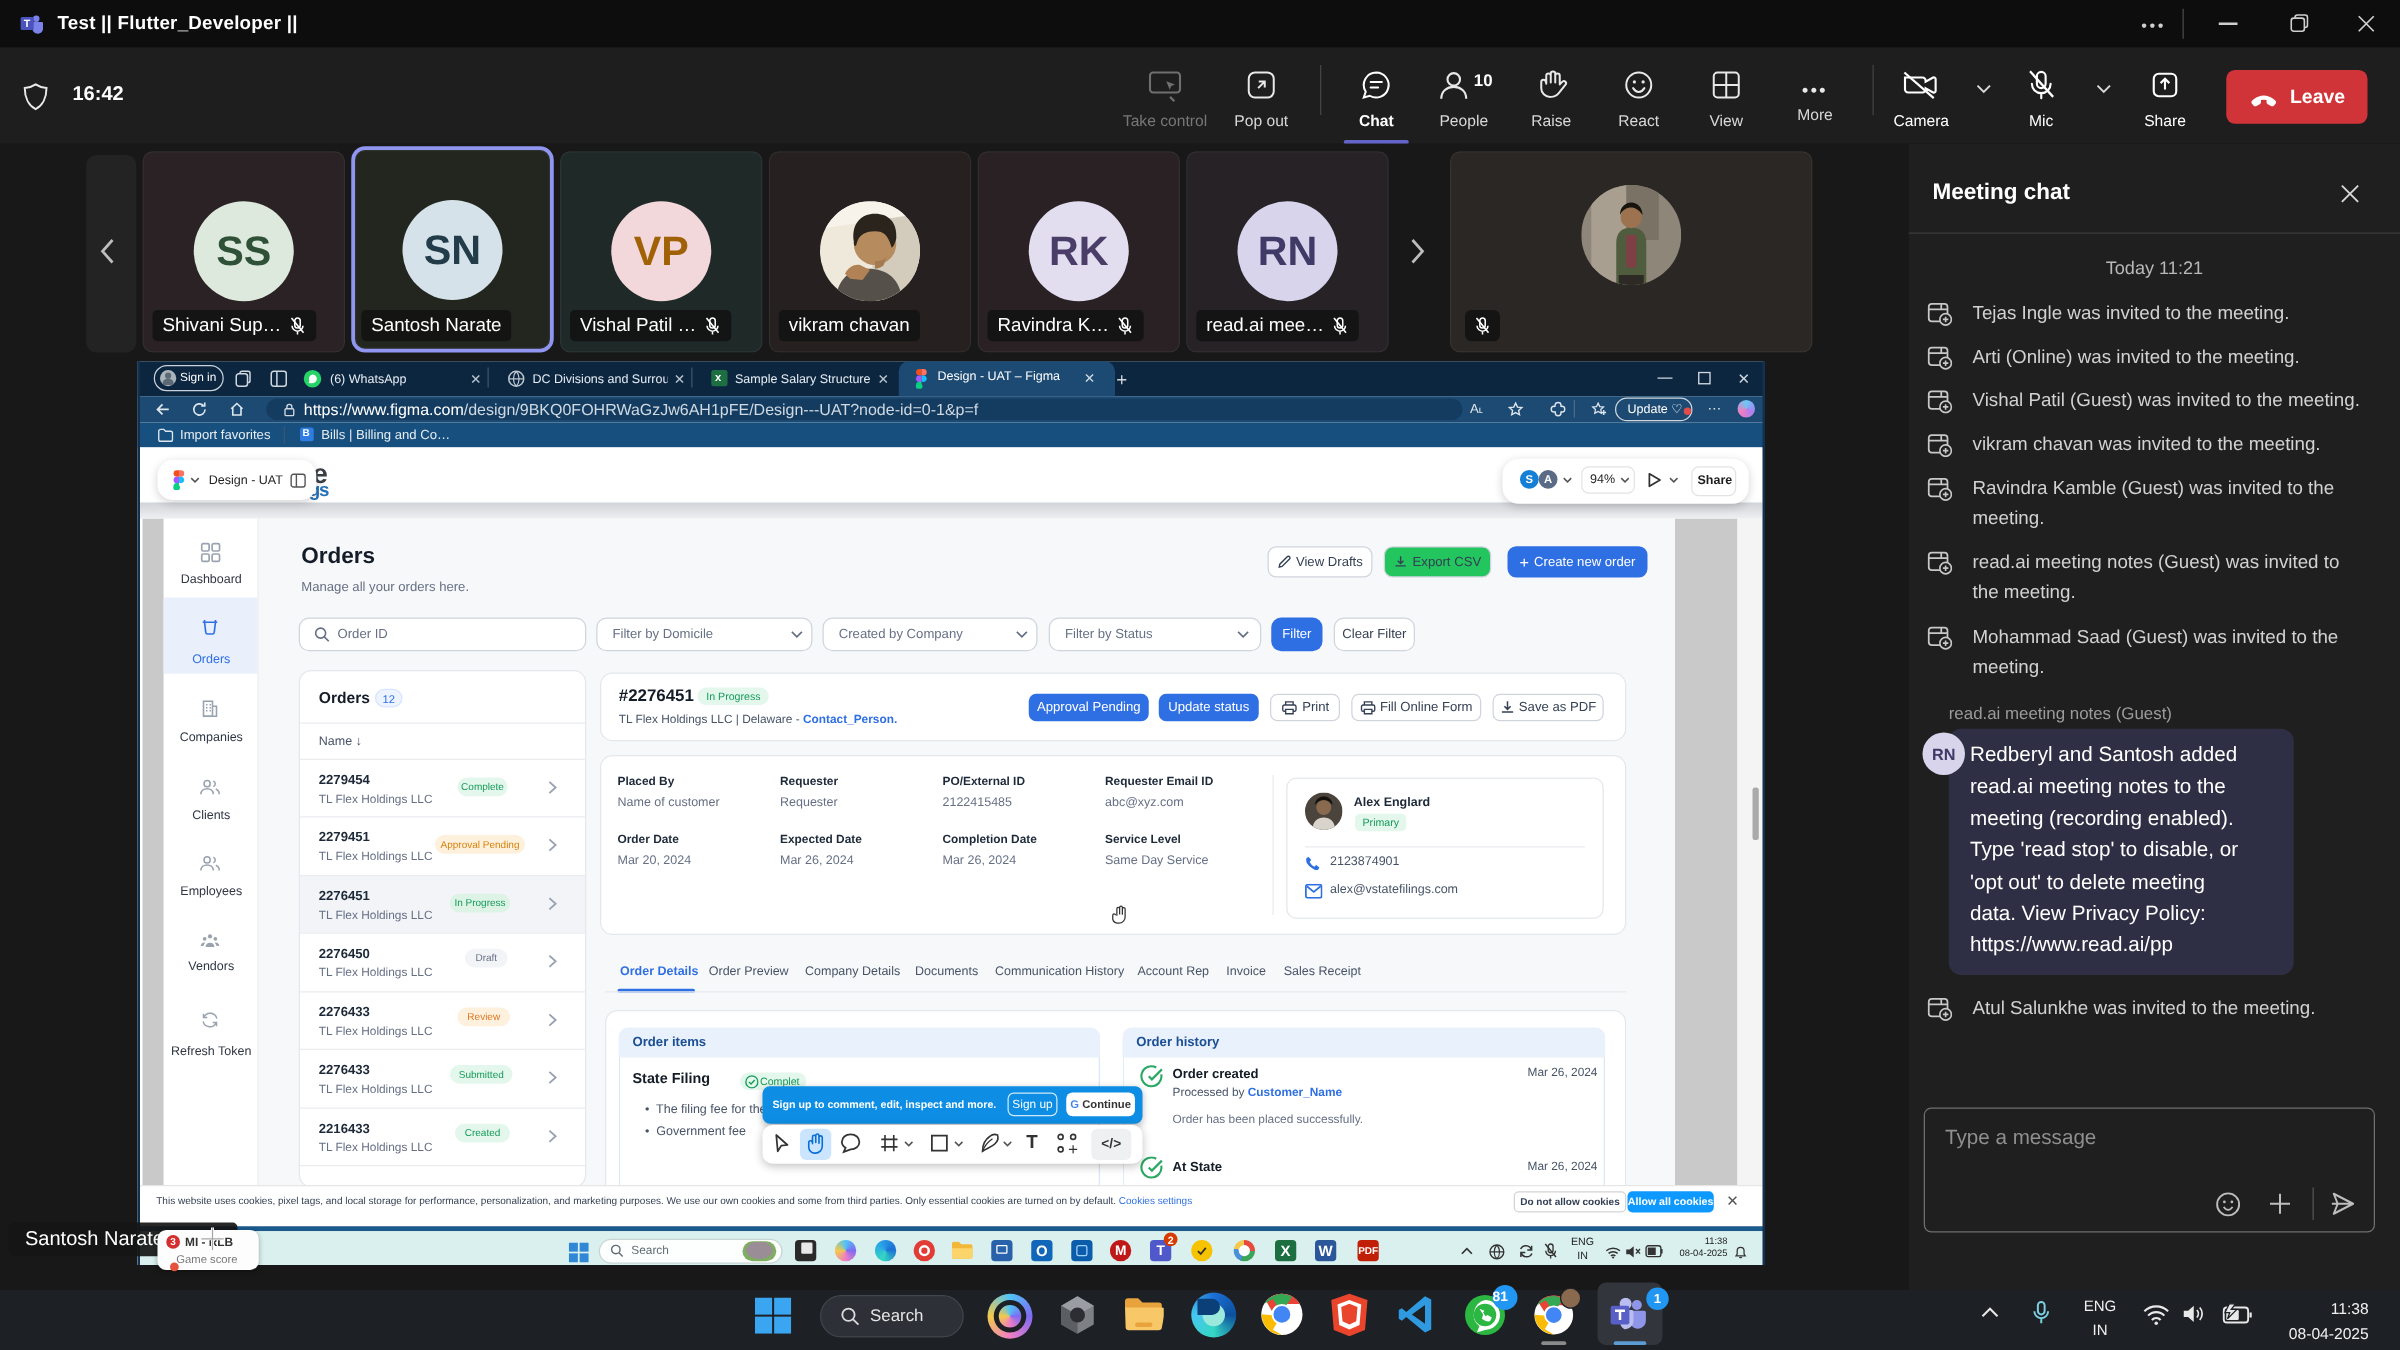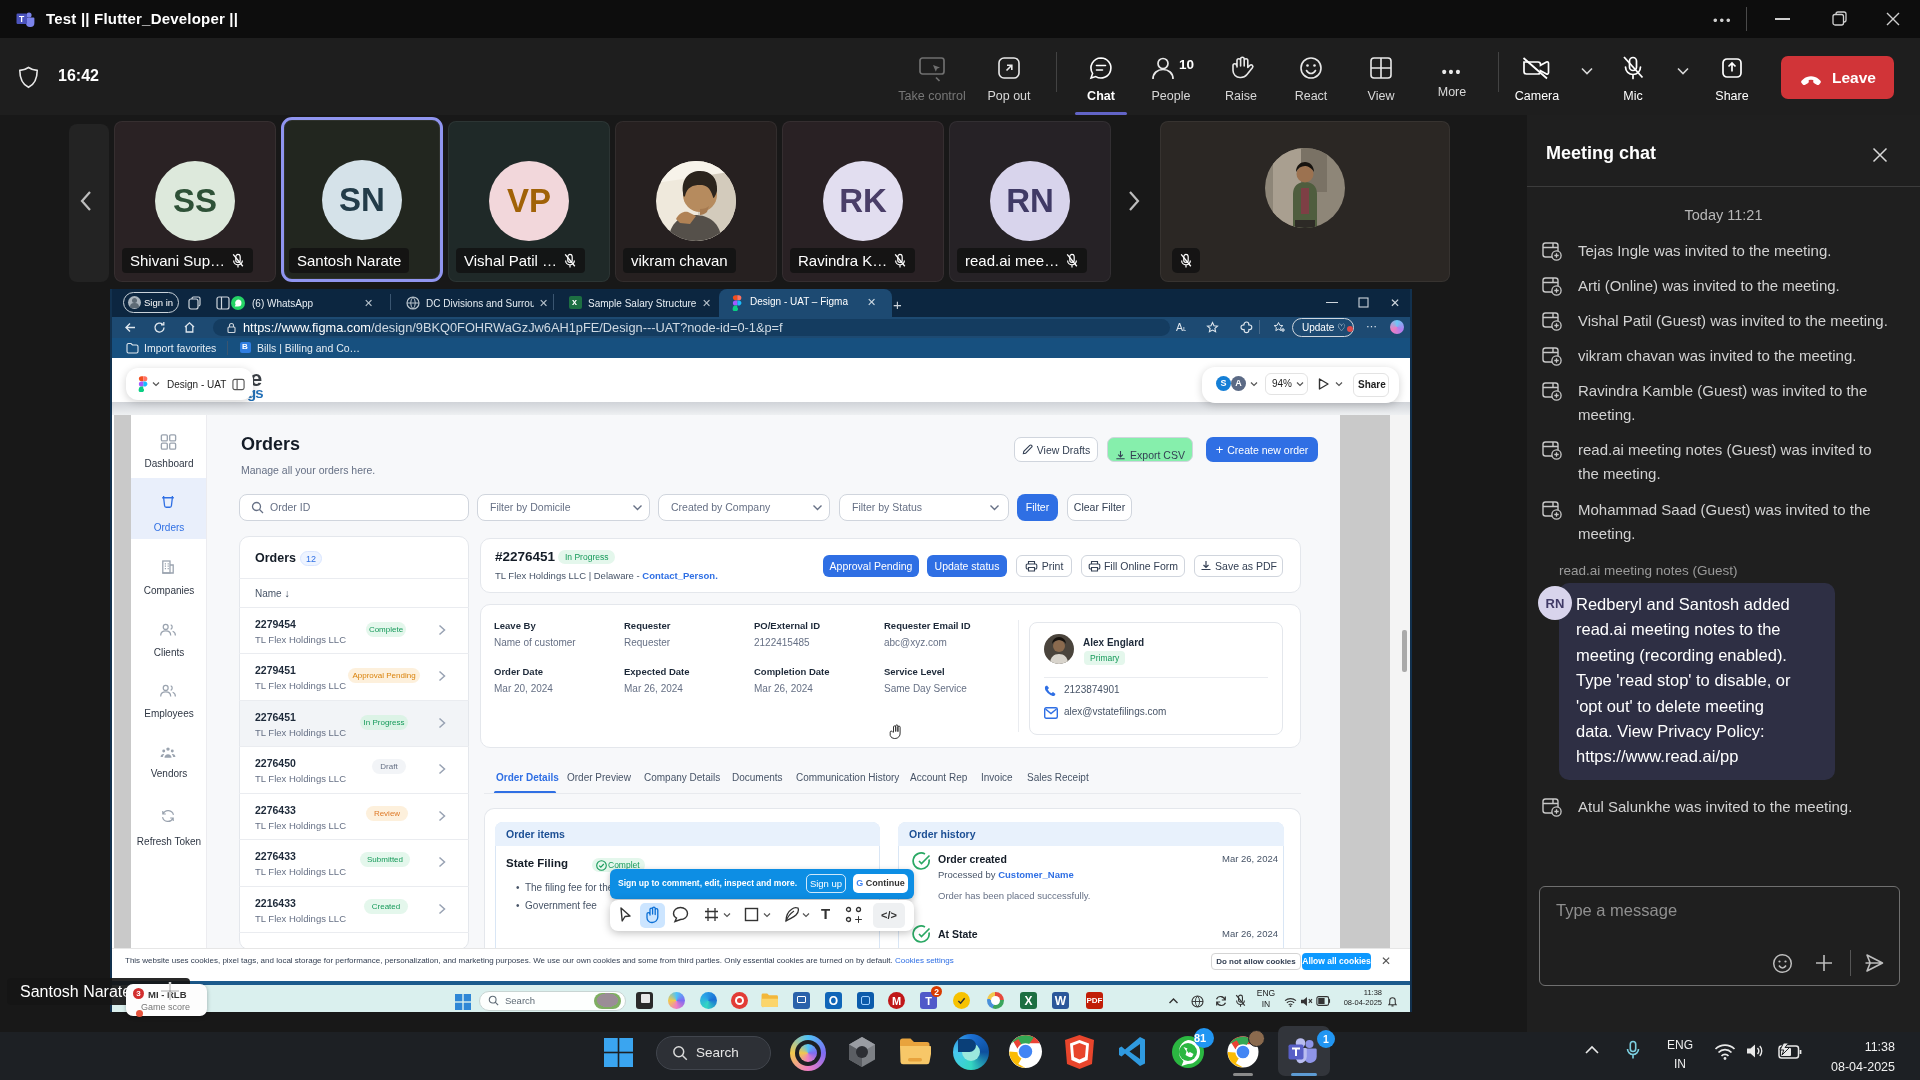--- a/index.html
+++ b/index.html
@@ -338,21 +338,21 @@
   </div>
   <svg class="abs" style="left:188px;top:296px" width="14" height="14" viewBox="0 0 14 14">
       <rect x="1" y="3" width="9" height="10" rx="2" fill="none" stroke="#cfd6dd" stroke-width="1.2"></rect>
       <path d="M4 3 V2.5 a1.5 1.5 0 0 1 1.5-1.5 h5 A1.5 1.5 0 0 1 12 2.5 v6 a1.5 1.5 0 0 1 -1.5 1.5" fill="none" stroke="#cfd6dd" stroke-width="1.2"></path>
     </svg>
   <svg class="abs" style="left:216px;top:296px" width="14" height="14" viewBox="0 0 14 14">
       <rect x="1" y="1" width="12" height="12" rx="2" fill="none" stroke="#cfd6dd" stroke-width="1.2"></rect>
       <path d="M5.5 1 v12" stroke="#cfd6dd" stroke-width="1.2"></path>
     </svg>
 
-  <div class="abs" style="left:222px;top:291px;width:156px;height:26px;color:#e6edf3;font-size:11px">
+  <div class="abs" style="left:234px;top:291px;width:156px;height:26px;color:#e6edf3;font-size:11px">
     <div class="abs" style="left:9px;top:5px;width:14px;height:14px;border-radius:50%;background:#25d366"></div>
     <svg class="abs" style="left:12px;top:8px" width="8" height="8" viewBox="0 0 8 8">
         <path d="M4 .5 a3.5 3.5 0 0 1 0 7 L.8 7.6 1.6 5.6 A3.5 3.5 0 0 1 4 .5Z" fill="#fff"></path>
       </svg>
     <div class="abs" style="left:30px;top:7px;white-space:nowrap;font-size:10px">(6) WhatsApp</div>
     <div class="abs" style="left:142px;top:6px;color:#b9c4cd">✕</div>
   </div>
   <div class="abs" style="left:390px;top:294px;width:1px;height:16px;background:#3a5570"></div>
   <div class="abs" style="left:396px;top:291px;width:157px;height:26px;color:#e6edf3;font-size:11px">
     <svg class="abs" style="left:10px;top:5px" width="14" height="14" viewBox="0 0 14 14">
@@ -493,21 +493,21 @@
   <svg class="abs" style="left:160px;top:808px" width="16" height="16" viewBox="0 0 22 20">
       <path d="M18.5 8.5 a7.5 7.5 0 0 0 -14.2 -1.5 M3.5 11.5 a7.5 7.5 0 0 0 14.2 1.5 M3.8 3 v4.2 H8 M18.2 17 v-4.2 H14" fill="none" stroke="#9aa3af" stroke-width="1.6"></path>
     </svg>
   <div class="abs" style="left:131px;top:836px;width:76px;text-align:center;color:#2f3744;font-size:10px">Refresh Token</div>
 
   <div class="abs" style="left:241px;top:434px;color:#141c27;font-size:18px;font-weight:bold">Orders</div>
   <div class="abs" style="left:241px;top:464px;color:#667085;font-size:10.5px">Manage all your orders here.</div>
   <div class="abs" style="left:1014px;top:437px;width:84px;height:25px;background:#fff;border:1px solid #d0d5dd;border-radius:7px;display:flex;align-items:center;justify-content:center;gap:4px;color:#344054;font-size:10.5px"><svg width="11" height="11" viewBox="0 0 12 12">
         <path d="M1.5 10.5 L2 8 L8.5 1.5 a1.2 1.2 0 0 1 2 2 L4 10 Z" fill="none" stroke="#344054" stroke-width="1.2"></path>
       </svg>View Drafts</div>
-  <div class="abs" style="left:1107px;top:437px;width:86px;height:25px;background:#86efac;border:1px solid #d0d5dd;border-radius:7px;display:flex;align-items:flex-end;justify-content:center;gap:4px;color:#344054;font-size:10.5px"><svg width="11" height="11" viewBox="0 0 12 12">
+  <div class="abs" style="left:1107px;top:437px;width:86px;height:25px;background:#22c55e;border:1px solid #d0d5dd;border-radius:7px;display:flex;align-items:center;justify-content:center;gap:4px;color:#344054;font-size:10.5px"><svg width="11" height="11" viewBox="0 0 12 12">
         <path d="M6 1 v6 M3.5 5 L6 7.5 8.5 5 M1.5 9.5 h9" fill="none" stroke="#344054" stroke-width="1.2"></path>
       </svg>Export CSV</div>
   <div class="abs" style="left:1206px;top:437px;width:112px;height:25px;background:#2f6fe4;border-radius:7px;display:flex;align-items:center;justify-content:center;gap:4px;color:#fff;font-size:10.5px"><span style="font-size:13px">+</span>Create new order</div>
 
   <div class="abs" style="left:239px;top:494px;width:230px;height:27px;background:#fff;border:1px solid #d0d5dd;border-radius:8px"></div>
   <svg class="abs" style="left:251px;top:501px" width="13" height="13" viewBox="0 0 13 13">
       <circle cx="5.5" cy="5.5" r="4" fill="none" stroke="#667085" stroke-width="1.3"></circle>
       <path d="M8.5 8.5 L12 12" stroke="#667085" stroke-width="1.3"></path>
     </svg>
   <div class="abs" style="left:270px;top:501px;color:#667085;font-size:10.5px">Order ID</div>
@@ -593,21 +593,21 @@
         <path d="M3.5 4 V1.5 h6 V4 M3.5 9 h-1 A1.3 1.3 0 0 1 1.2 7.7 V5.3 A1.3 1.3 0 0 1 2.5 4 h8 a1.3 1.3 0 0 1 1.3 1.3 v2.4 A1.3 1.3 0 0 1 10.5 9 h-1 M3.5 7.5 h6 V11 h-6 Z" fill="none" stroke="#344054" stroke-width="1.1"></path>
       </svg>Print</div>
   <div class="abs" style="left:1081px;top:555px;width:104px;height:22px;background:#fff;border:1px solid #d0d5dd;border-radius:6px;display:flex;align-items:center;justify-content:center;gap:3px;color:#344054;font-size:10.5px;white-space:nowrap"><svg width="13" height="12" viewBox="0 0 13 12">
         <path d="M3.5 4 V1.5 h6 V4 M3.5 9 h-1 A1.3 1.3 0 0 1 1.2 7.7 V5.3 A1.3 1.3 0 0 1 2.5 4 h8 a1.3 1.3 0 0 1 1.3 1.3 v2.4 A1.3 1.3 0 0 1 10.5 9 h-1 M3.5 7.5 h6 V11 h-6 Z" fill="none" stroke="#344054" stroke-width="1.1"></path>
       </svg>Fill Online Form</div>
   <div class="abs" style="left:1194px;top:555px;width:89px;height:22px;background:#fff;border:1px solid #d0d5dd;border-radius:6px;display:flex;align-items:center;justify-content:center;gap:3px;color:#344054;font-size:10.5px;white-space:nowrap"><svg width="12" height="12" viewBox="0 0 12 12">
         <path d="M6 1 v6 M3.5 5 L6 7.5 8.5 5 M1.5 9.5 h9" fill="none" stroke="#344054" stroke-width="1.2"></path>
       </svg>Save as PDF</div>
 
   <div class="abs" style="left:480px;top:604px;width:821px;height:144px;background:#fff;border:1px solid #e4e7ec;border-radius:10px"></div>
-  <div class="abs" style="left:494px;top:620px;color:#1d2939;font-size:9.5px;font-weight:bold">Leave By</div>
+  <div class="abs" style="left:494px;top:620px;color:#1d2939;font-size:9.5px;font-weight:bold">Placed By</div>
   <div class="abs" style="left:494px;top:637px;color:#667085;font-size:10px">Name of customer</div>
   <div class="abs" style="left:624px;top:620px;color:#1d2939;font-size:9.5px;font-weight:bold">Requester</div>
   <div class="abs" style="left:624px;top:637px;color:#667085;font-size:10px">Requester</div>
   <div class="abs" style="left:754px;top:620px;color:#1d2939;font-size:9.5px;font-weight:bold">PO/External ID</div>
   <div class="abs" style="left:754px;top:637px;color:#667085;font-size:10px">2122415485</div>
   <div class="abs" style="left:884px;top:620px;color:#1d2939;font-size:9.5px;font-weight:bold">Requester Email ID</div>
   <div class="abs" style="left:884px;top:637px;color:#667085;font-size:10px">abc@xyz.com</div>
   <div class="abs" style="left:494px;top:666px;color:#1d2939;font-size:9.5px;font-weight:bold">Order Date</div>
   <div class="abs" style="left:494px;top:683px;color:#667085;font-size:10px">Mar 20, 2024</div>
   <div class="abs" style="left:624px;top:666px;color:#1d2939;font-size:9.5px;font-weight:bold">Expected Date</div>

